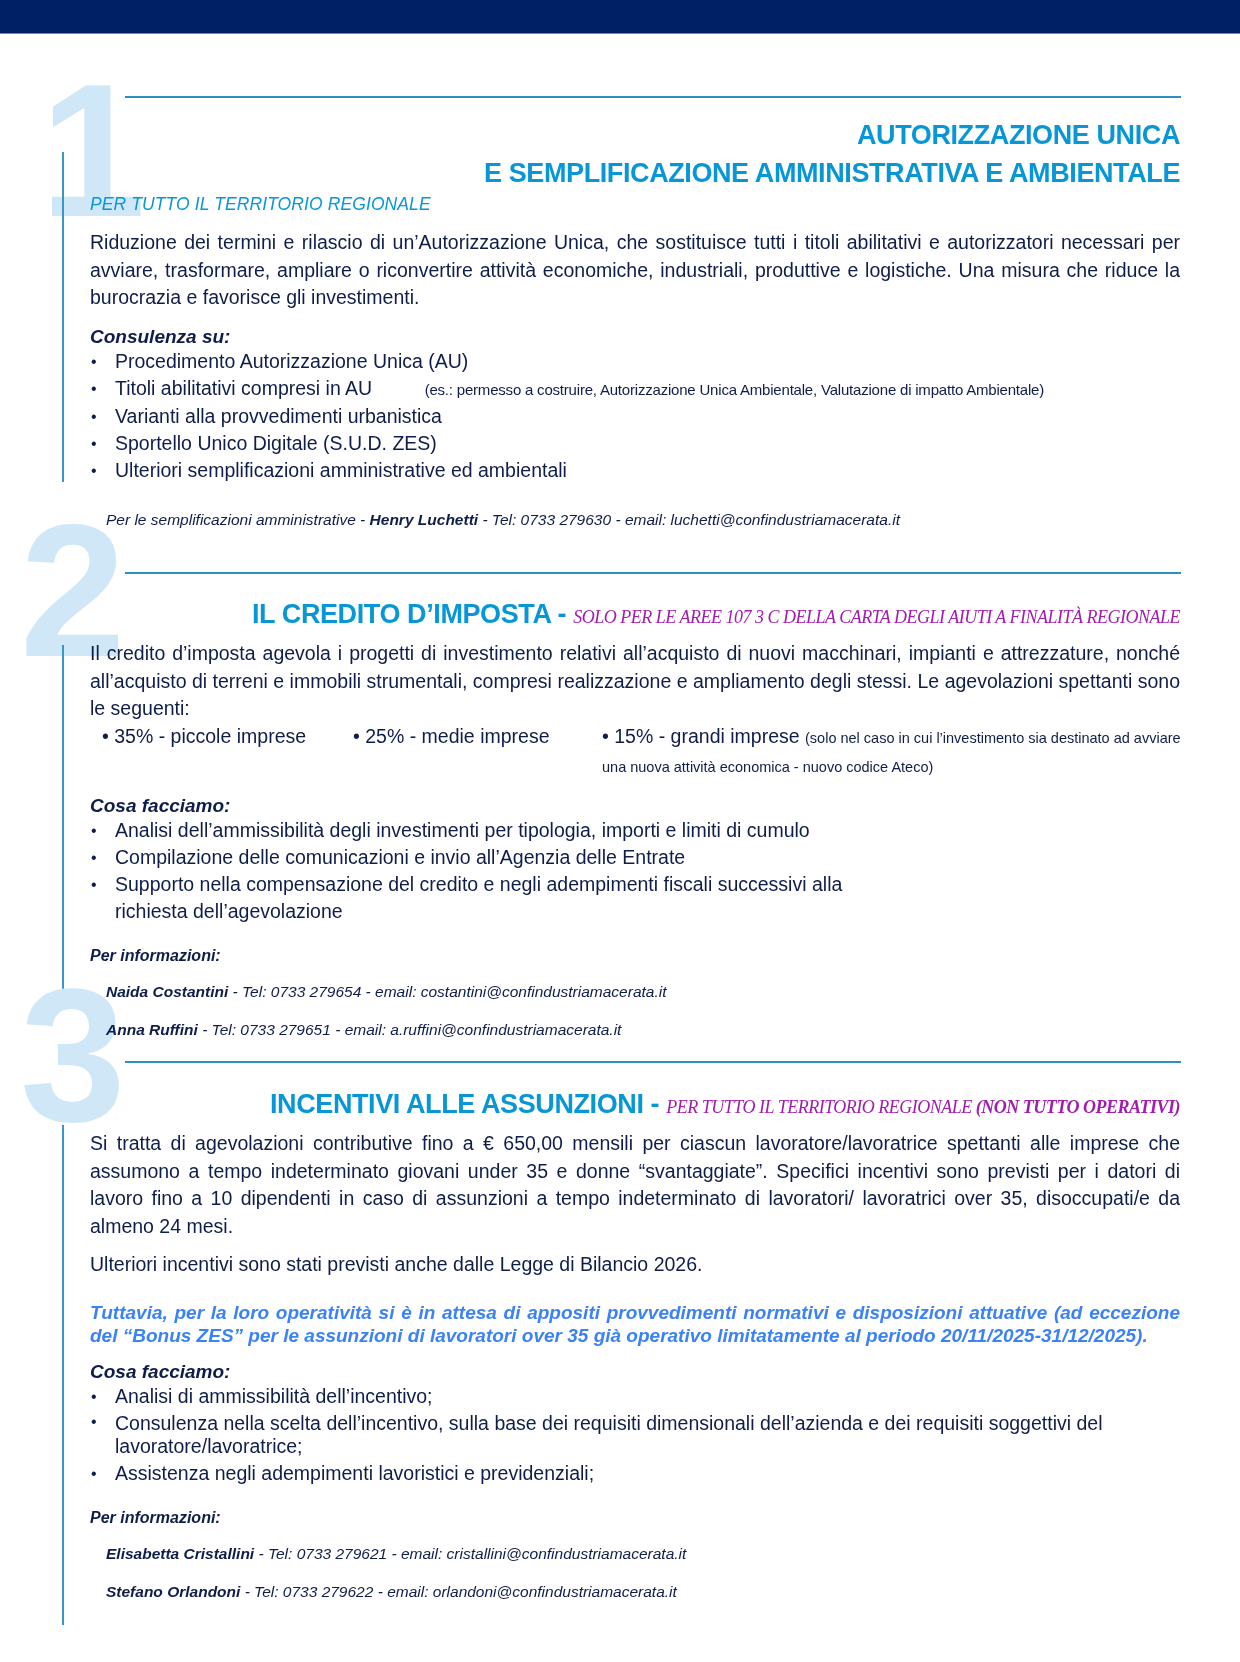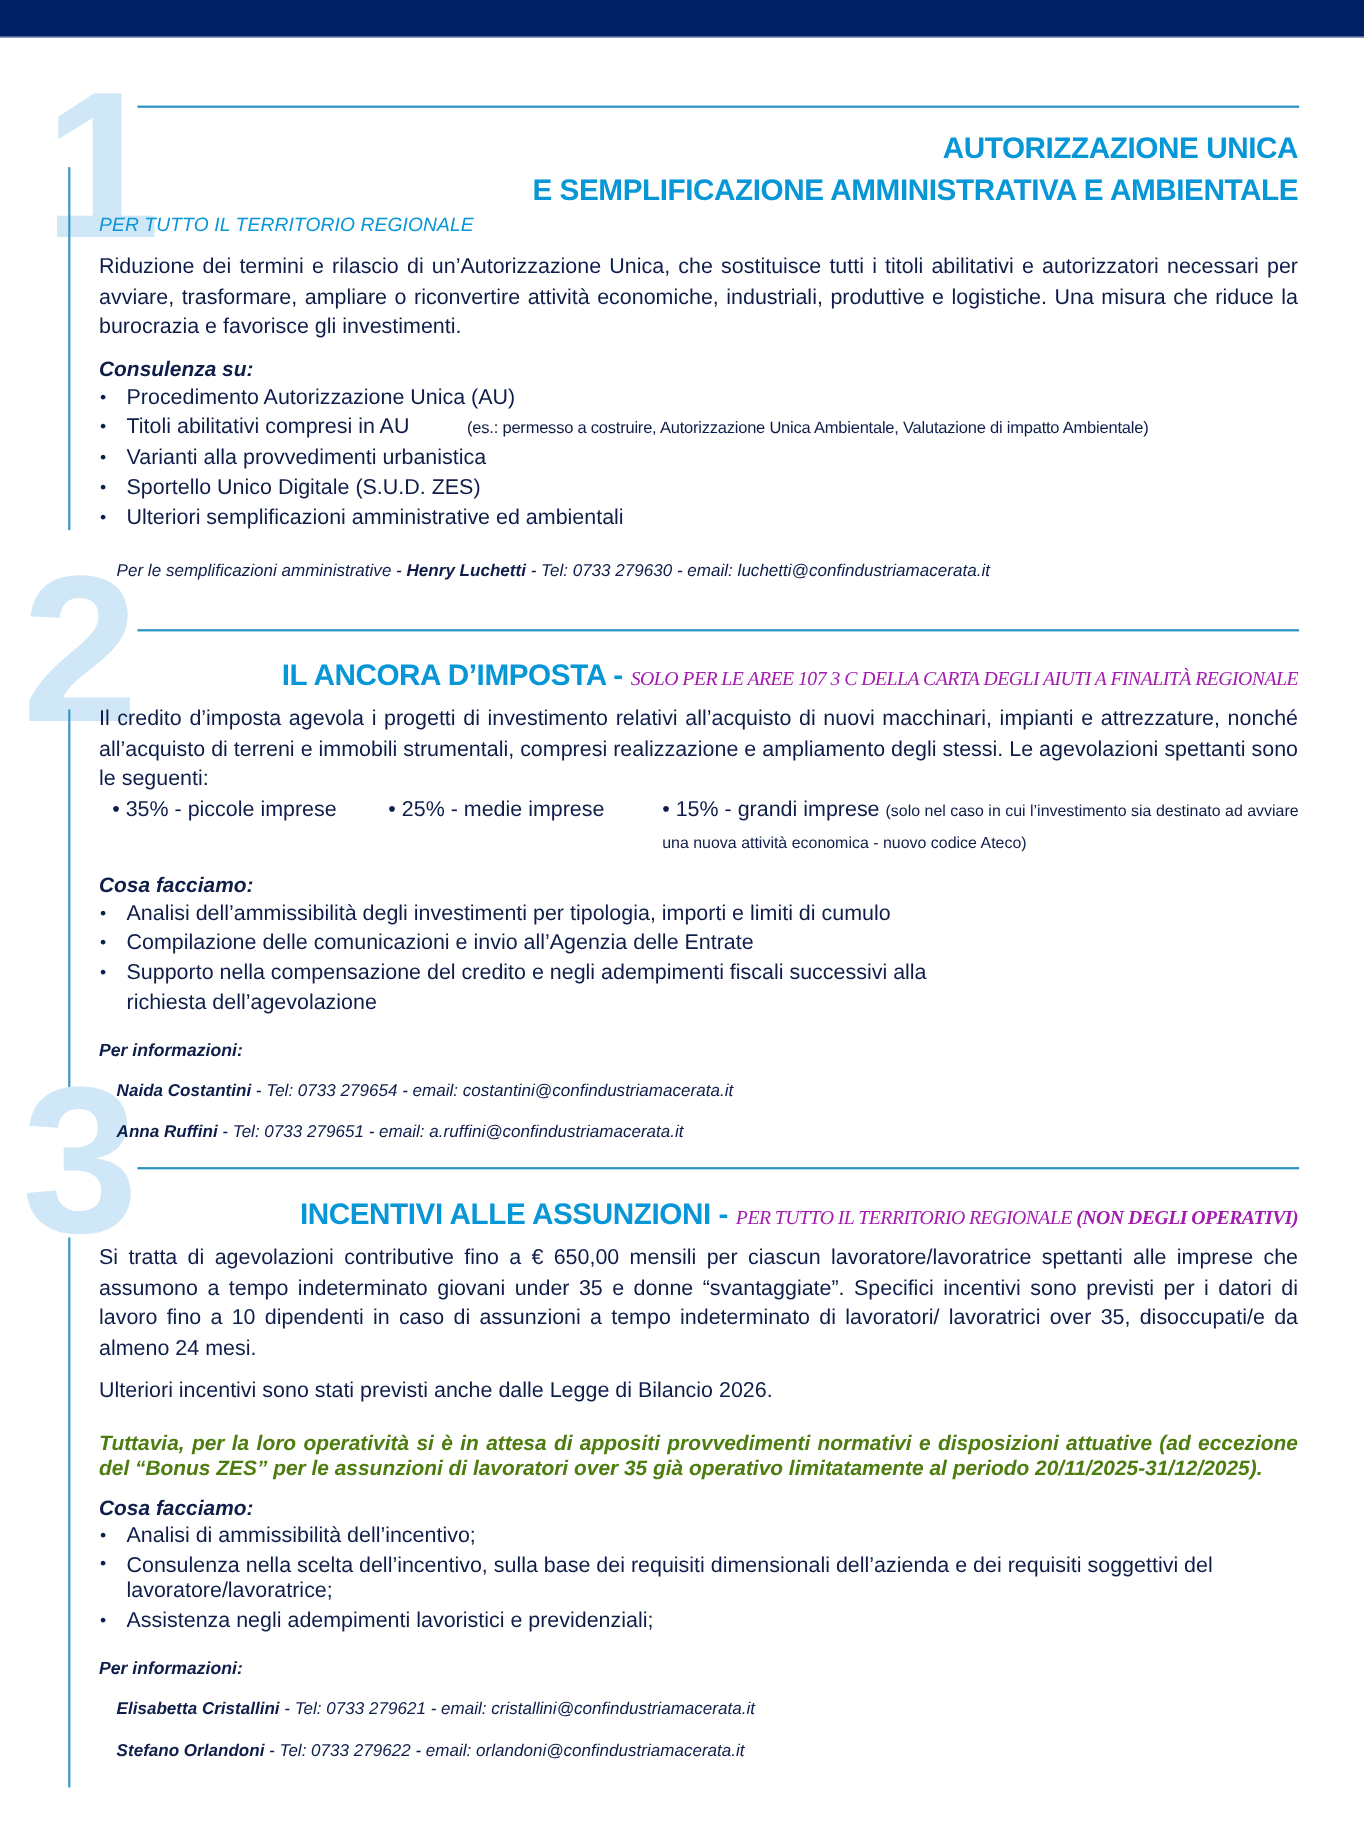--- a/index.html
+++ b/index.html
@@ -95,21 +95,21 @@
     }
     ul.bullets li small { font-size: 15px; letter-spacing: -0.2px; margin-left: 47px; }
     .contacts {
       font-style: italic; font-size: 15.5px; line-height: 22px; color: #0f1d4a; margin: 16px;
     }
     .contacts .name { font-weight: 700; }
     .perc-row { position: relative; height: 56px; font-size: 19.5px; }
     .perc-item { position: absolute; top: 0; line-height: 27px; white-space: nowrap; }
     .italic-note {
       font-style: italic; font-weight: 700; font-size: 19px; line-height: 23px;
-      text-align: justify; margin: 0; color: #4d7c0f;
+      text-align: justify; margin: 0; color: #3b82f6;
     }
   </style>
 </head>
 <body>
 
 <div class="topbar"></div>
 
 <div class="section" style="top:0;">
   <div class="bignum" style="left:40px; top:55px;">1</div>
   <div class="hrule" style="top:96px;"></div>
@@ -133,21 +133,21 @@
     <p class="contacts"><span>Per le semplificazioni amministrative - </span><span class="name">Henry Luchetti</span><span> - Tel: 0733 279630</span><span> - email: luchetti@confindustriamacerata.it</span></p>
   </div>
 </div>
 
 <div class="section" style="top:0;">
   <div class="bignum" style="left:20px; top:495px;">2</div>
   <div class="hrule" style="top:572px;"></div>
   <div class="vrule" style="top:645px; height:360px;"></div>
   <div class="content" style="top:595px;">
     <h2 class="title" style="white-space:nowrap;">
-      <span>IL ANCORA D’IMPOSTA</span><span class="dash"> - </span><span class="sub-inline">SOLO PER LE AREE 107 3 C DELLA CARTA DEGLI AIUTI A FINALITÀ REGIONALE</span>
+      <span>IL CREDITO D’IMPOSTA</span><span class="dash"> - </span><span class="sub-inline">SOLO PER LE AREE 107 3 C DELLA CARTA DEGLI AIUTI A FINALITÀ REGIONALE</span>
     </h2>
     <p class="para" style="margin-top:4px;">Il credito d’imposta agevola i progetti di investimento relativi all’acquisto di nuovi macchinari, impianti e attrezzature, nonché all’acquisto di terreni e immobili strumentali, compresi realizzazione e ampliamento degli stessi. Le agevolazioni spettanti sono le seguenti:</p>
     <div class="perc-row">
       <span class="perc-item" style="left:0;margin-left:12px;">• 35% - piccole imprese</span>
       <span class="perc-item" style="left:263px;">• 25% - medie imprese</span>
       <span class="perc-item" style="left:512px; width:580px; white-space:normal;">
         <span>• 15% - grandi imprese</span>
         <span style="font-size:14.5px;">(solo nel caso in cui l’investimento sia destinato ad avviare una nuova attività economica - nuovo codice Ateco)</span>
       </span>
     </div>
@@ -162,21 +162,21 @@
     <p class="contacts"><span class="name">Anna Ruffini</span><span> - Tel: 0733 279651</span><span> - email: a.ruffini@confindustriamacerata.it</span></p>
   </div>
 </div>
 
 <div class="section" style="top:0;">
   <div class="bignum" style="left:20px; top:960px;">3</div>
   <div class="hrule" style="top:1061px;"></div>
   <div class="vrule" style="top:1125px; height:500px;"></div>
   <div class="content" style="top:1085px;">
     <h2 class="title" style="white-space:nowrap;">
-      <span>INCENTIVI ALLE ASSUNZIONI</span><span class="dash"> - </span><span class="sub-inline"><span>PER TUTTO IL TERRITORIO REGIONALE </span><b>(NON DEGLI OPERATIVI)</b></span>
+      <span>INCENTIVI ALLE ASSUNZIONI</span><span class="dash"> - </span><span class="sub-inline"><span>PER TUTTO IL TERRITORIO REGIONALE </span><b>(NON TUTTO OPERATIVI)</b></span>
     </h2>
     <p class="para" style="margin-top:4px;">Si tratta di agevolazioni contributive fino a € 650,00 mensili per ciascun lavoratore/lavoratrice spettanti alle imprese che assumono a tempo indeterminato giovani under 35 e donne “svantaggiate”. Specifici incentivi sono previsti per i datori di lavoro fino a 10 dipendenti in caso di assunzioni a tempo indeterminato di lavoratori/ lavoratrici over 35, disoccupati/e da almeno 24 mesi.</p>
     <p class="para" style="margin-top:11px;">Ulteriori incentivi sono stati previsti anche dalle Legge di Bilancio 2026.</p>
     <p class="italic-note" style="margin-top:22px;">Tuttavia, per la loro operatività si è in attesa di appositi provvedimenti normativi e disposizioni attuative (ad eccezione del “Bonus ZES” per le assunzioni di lavoratori over 35 già operativo limitatamente al periodo 20/11/2025-31/12/2025).</p>
     <p class="label" style="margin-top:14px;">Cosa facciamo:</p>
     <ul class="bullets">
       <li><span class="dot">•</span><span>Analisi di ammissibilità dell’incentivo;</span></li>
       <li style="line-height:23px; padding-top:2px; padding-bottom:2px;"><span class="dot">•</span><span>Consulenza nella scelta dell’incentivo, sulla base dei requisiti dimensionali dell’azienda e dei requisiti soggettivi del lavoratore/lavoratrice;</span></li>
       <li><span class="dot">•</span><span>Assistenza negli adempimenti lavoristici e previdenziali;</span></li>
     </ul>

